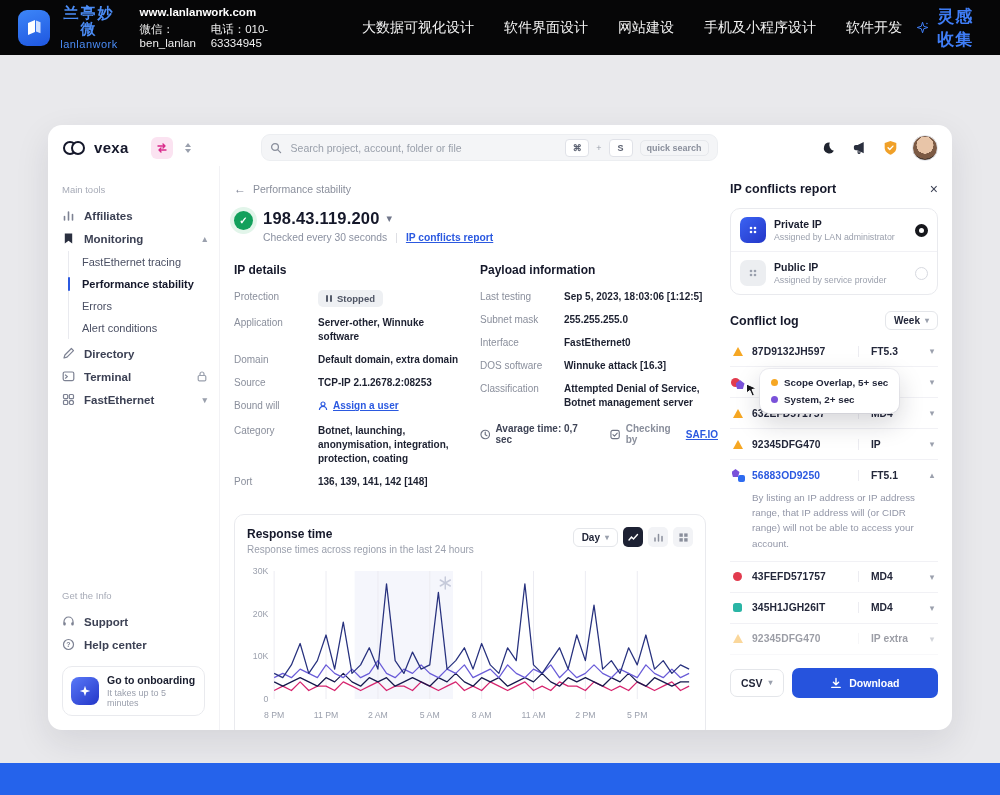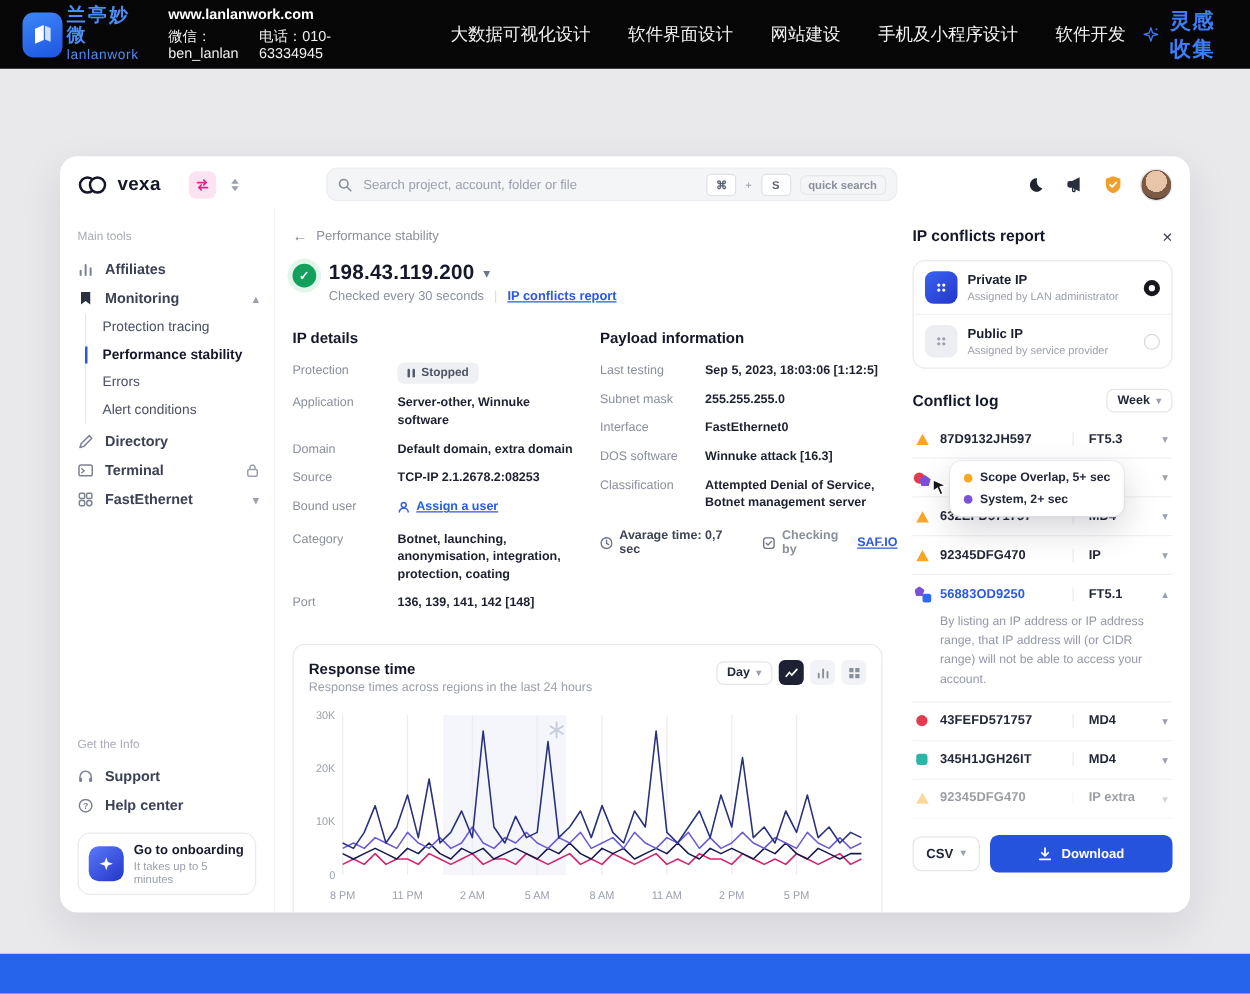--- a/index.html
+++ b/index.html
@@ -1,20 +1,20 @@
 <!DOCTYPE html>
 <html><head>
 <meta charset="utf-8">
 <style>
   html,body{margin:0;padding:0;width:1000px;height:795px;overflow:hidden;background:#e9e9ec;
     font-family:"Liberation Sans",sans-serif;-webkit-font-smoothing:antialiased;}
   .page{position:relative;width:1000px;height:795px;}
   
   .promo{height:55px;background:#060607;display:flex;align-items:center;padding:0 18px;box-sizing:border-box;gap:14px;}
-  .p-logo{display:flex;align-items:center;gap:3px;cursor:pointer;}
+  .p-logo{display:flex;align-items:center;gap:8px;cursor:pointer;text-align:center;}
   .p-logo-ic{width:36px;height:36px;border-radius:9px;background:linear-gradient(160deg,#3d86f8,#1e56e0);
     display:flex;align-items:center;justify-content:center;}
   .p-logo-cn{color:#4b8cf5;font-size:15px;font-weight:700;letter-spacing:2px;line-height:1.1;}
   .p-logo-en{color:#4b8cf5;font-size:11px;line-height:1.1;letter-spacing:.5px;}
   .p-info{margin-left:6px;}
   .p-site{color:#fff;font-size:11.5px;font-weight:700;margin-bottom:4px;}
   .p-contact{color:#efefef;font-size:11.5px;display:flex;gap:14px;}
   .p-nav{display:flex;gap:30px;margin-left:69px;font-family:"Liberation Serif",serif;}
   .p-nav span{color:#f2f2f2;font-size:14px;cursor:pointer;white-space:nowrap;}
   .p-collect{margin-left:auto;display:flex;align-items:center;gap:8px;cursor:pointer;}
@@ -268,21 +268,21 @@
 
         <div class="side-item">
           <svg width="13" height="13" viewBox="0 0 13 13">
             <path d="M2.8 1.5h7.4v10l-3.7-2.8-3.7 2.8z" fill="#2b3040"></path>
           </svg>
           <span class="lbl">Monitoring</span>
           <span class="end">▴</span>
         </div>
 
         <div class="sub-list">
-          <div class="sub-item">Protection tracing</div>
+          <div class="sub-item">FastEthernet tracing</div>
           <div class="sub-item active">Performance stability</div>
           <div class="sub-item">Errors</div>
           <div class="sub-item">Alert conditions</div>
         </div>
 
 
         <div class="side-item">
           <svg width="13" height="13" viewBox="0 0 13 13">
             <path d="M2 11l.9-3L9.4 1.5l2.1 2.1L5 10.1 2 11z" fill="none" stroke="#7d8293" stroke-width="1.2" stroke-linejoin="round"></path>
           </svg>
@@ -389,21 +389,21 @@
             </div>
             <div class="drow">
               <span class="dlabel">Domain</span>
               <span class="dvalue">Default domain, extra domain</span>
             </div>
             <div class="drow">
               <span class="dlabel">Source</span>
               <span class="dvalue">TCP-IP 2.1.2678.2:08253</span>
             </div>
             <div class="drow">
-              <span class="dlabel">Bound user</span>
+              <span class="dlabel">Bound will</span>
               <span class="dvalue"><span class="assign">
                 <svg width="10" height="10" viewBox="0 0 10 10">
                   <circle cx="5" cy="3" r="2" fill="none" stroke="#2b59e0" stroke-width="1.2"></circle>
                   <path d="M1.4 9a3.6 3.6 0 0 1 7.2 0" fill="none" stroke="#2b59e0" stroke-width="1.2"></path>
                 </svg>
                 <span>Assign a user</span>
                   </span></span>
             </div>
             <div class="drow">
               <span class="dlabel">Category</span>

